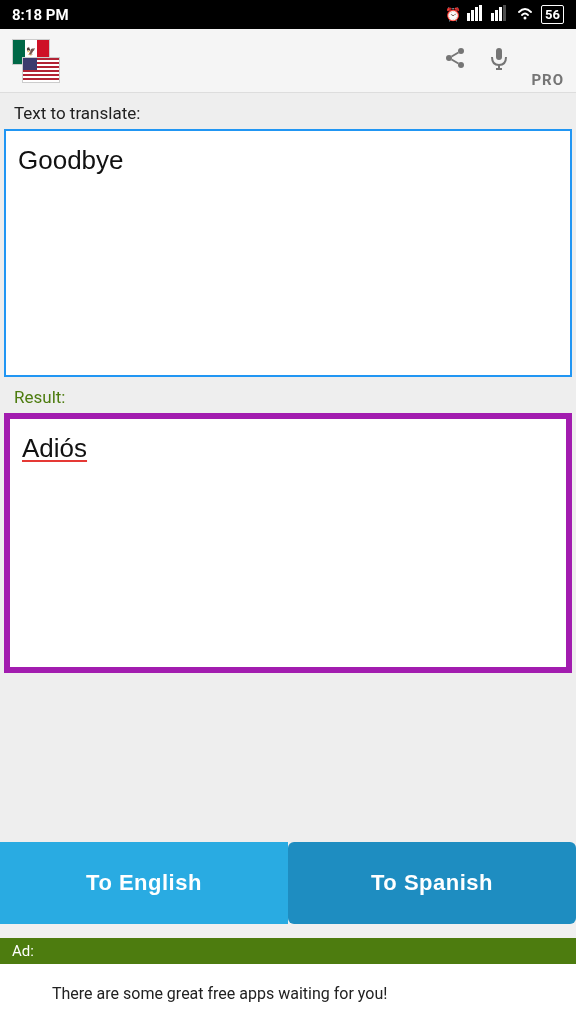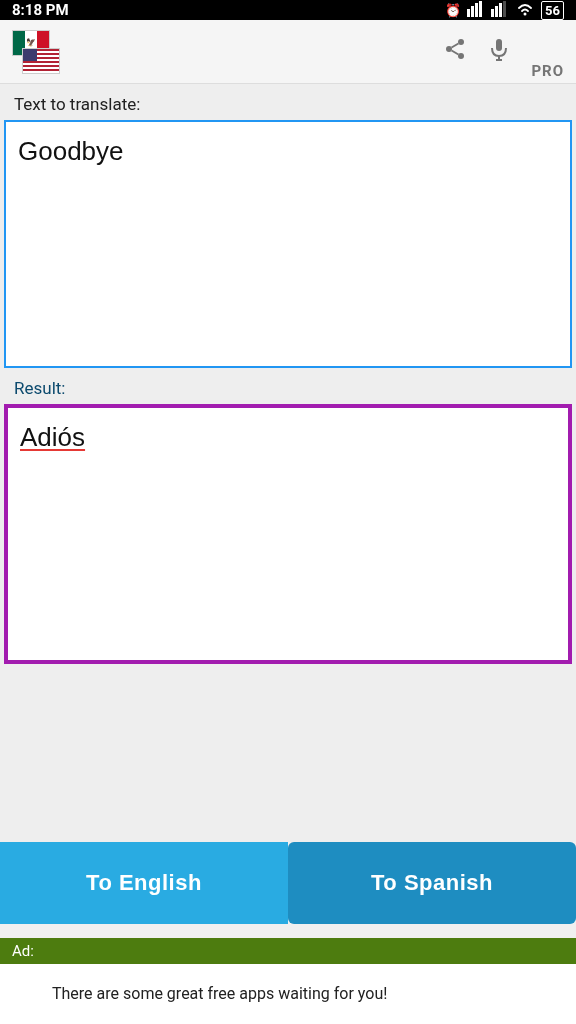--- a/index.html
+++ b/index.html
@@ -10,21 +10,21 @@
       font-family: 'Roboto', Arial, sans-serif;
       background: #f0f0f0;
       display: flex;
       flex-direction: column;
     }
 
     
     .status-bar {
       background: #000;
       color: #fff;
-      height: 20px;
+      height: 29px;
       display: flex;
       align-items: center;
       justify-content: space-between;
       padding: 0 12px;
       font-size: 15px;
       font-weight: bold;
       flex-shrink: 0;
     }
     .status-bar .time { font-size: 15px; font-weight: bold; }
     .status-icons {
@@ -140,28 +140,28 @@
       font-size: 26px;
       color: #111;
       font-family: Arial, sans-serif;
       resize: none;
       background: #fff;
     }
 
     .result-label {
       padding: 10px 14px 6px 14px;
       font-size: 17px;
-      color: #0c4a6e;
+      color: #4d7c0f;
       background: #eeeeee;
     }
 
     .result-text-wrapper {
       margin: 0 4px;
       background: #fff;
-      border: 4px solid #a21caf;
+      border: 6px solid #a21caf;
       min-height: 260px;
       padding: 14px 12px;
     }
 
     .result-text {
       font-size: 26px;
       color: #111;
       font-family: Arial, sans-serif;
       text-decoration: underline;
       text-decoration-color: #e53935;

